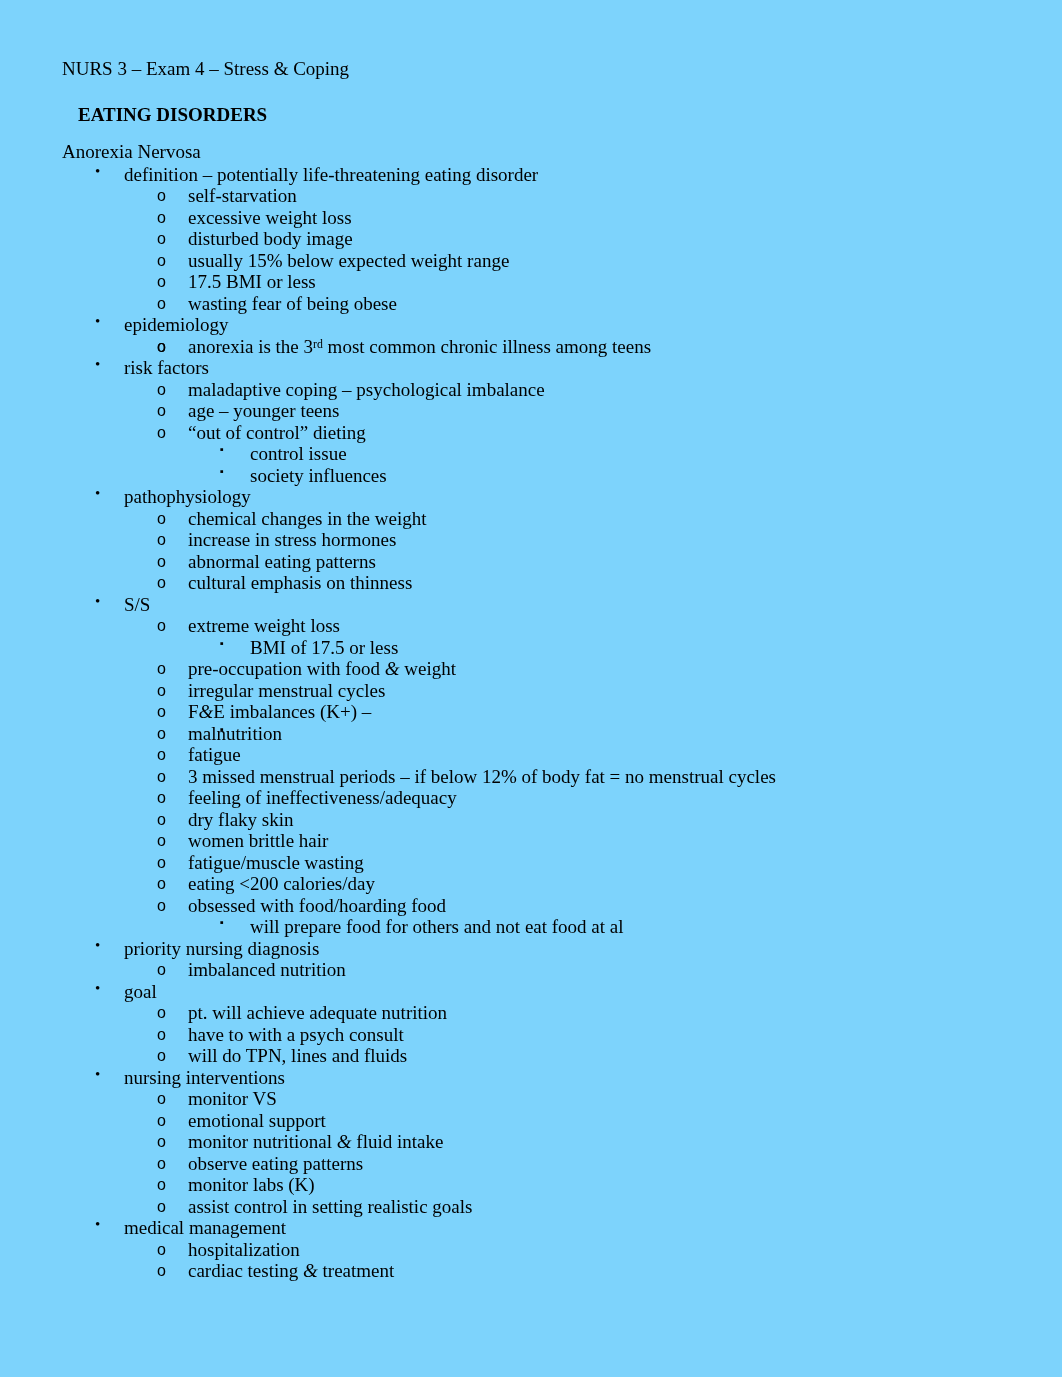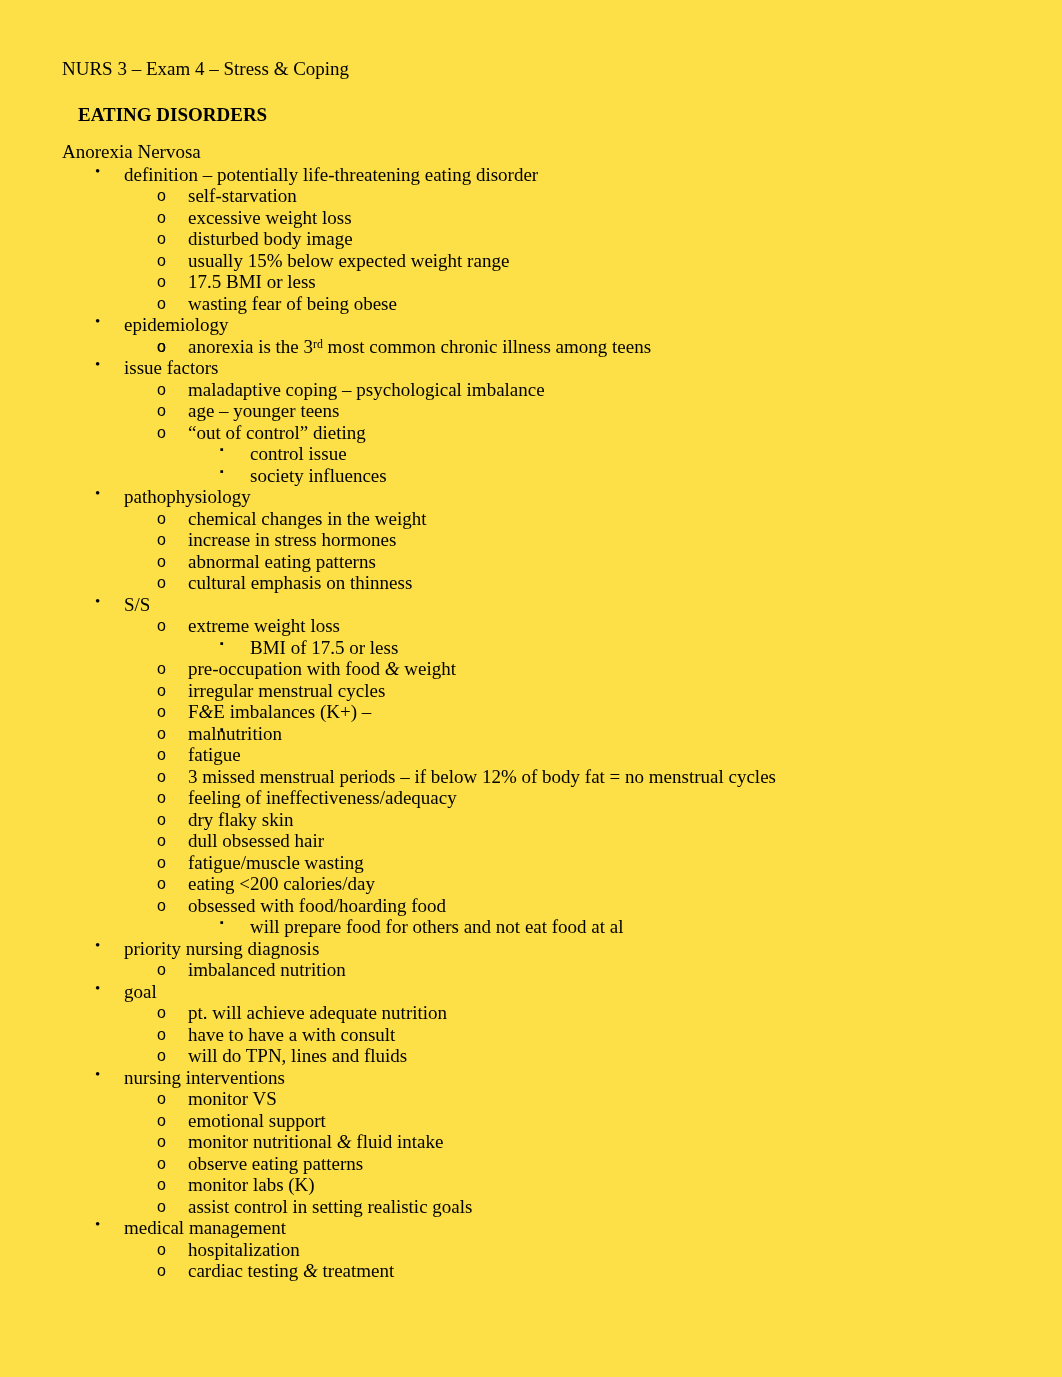--- a/index.html
+++ b/index.html
@@ -8,21 +8,21 @@
     background: #ffffff;
   }
   body {
     font-family: "Liberation Serif", "DejaVu Serif", serif;
     color: #000000;
   }
   .page {
     position: relative;
     width: 1062px;
     height: 1377px;
-    background: #fde047;
+    background: #7dd3fc;
     box-sizing: border-box;
     padding: 58px 62px 0 62px;
     overflow: hidden;
   }
   .doc-header {
     font-size: 19px;
     line-height: 21.5px;
     margin: 0 0 24px 0;
     white-space: nowrap;
   }
@@ -116,21 +116,21 @@
       <div class="li lvl1"><span class="marker">•</span><span class="txt">definition – potentially life-threatening eating disorder</span></div>
       <div class="li lvl2"><span class="marker">o</span><span class="txt">self-starvation</span></div>
       <div class="li lvl2"><span class="marker">o</span><span class="txt">excessive weight loss</span></div>
       <div class="li lvl2"><span class="marker">o</span><span class="txt">disturbed body image</span></div>
       <div class="li lvl2"><span class="marker">o</span><span class="txt">usually 15% below expected weight range</span></div>
       <div class="li lvl2"><span class="marker">o</span><span class="txt">17.5 BMI or less</span></div>
       <div class="li lvl2"><span class="marker">o</span><span class="txt">wasting fear of being obese</span></div>
       <div class="li lvl1"><span class="marker">•</span><span class="txt">epidemiology</span></div>
       <div class="li lvl2"><span class="marker">o</span></div>
       <div class="li lvl2"><span class="marker">o</span><span class="txt">anorexia is the 3<sup>rd</sup> most common chronic illness among teens</span></div>
-      <div class="li lvl1"><span class="marker">•</span><span class="txt">issue factors</span></div>
+      <div class="li lvl1"><span class="marker">•</span><span class="txt">risk factors</span></div>
       <div class="li lvl2"><span class="marker">o</span><span class="txt">maladaptive coping – psychological imbalance</span></div>
       <div class="li lvl2"><span class="marker">o</span><span class="txt">age – younger teens</span></div>
       <div class="li lvl2"><span class="marker">o</span><span class="txt">“out of control” dieting</span></div>
       <div class="li lvl3"><span class="marker">▪</span><span class="txt">control issue</span></div>
       <div class="li lvl3"><span class="marker">▪</span><span class="txt">society influences</span></div>
       <div class="li lvl1"><span class="marker">•</span><span class="txt">pathophysiology</span></div>
       <div class="li lvl2"><span class="marker">o</span><span class="txt">chemical changes in the weight</span></div>
       <div class="li lvl2"><span class="marker">o</span><span class="txt">increase in stress hormones</span></div>
       <div class="li lvl2"><span class="marker">o</span><span class="txt">abnormal eating patterns</span></div>
       <div class="li lvl2"><span class="marker">o</span><span class="txt">cultural emphasis on thinness</span></div>
@@ -139,30 +139,30 @@
       <div class="li lvl3"><span class="marker">▪</span><span class="txt">BMI of 17.5 or less</span></div>
       <div class="li lvl2"><span class="marker">o</span><span class="txt">pre-occupation with food <span class="amp">&amp;</span> weight</span></div>
       <div class="li lvl2"><span class="marker">o</span><span class="txt">irregular menstrual cycles</span></div>
       <div class="li lvl2"><span class="marker">o</span><span class="txt">F<span class="amp">&amp;</span>E imbalances (K+) –</span></div>
       <div class="li lvl3"><span class="marker">▪</span></div>
       <div class="li lvl2"><span class="marker">o</span><span class="txt">malnutrition</span></div>
       <div class="li lvl2"><span class="marker">o</span><span class="txt">fatigue</span></div>
       <div class="li lvl2"><span class="marker">o</span><span class="txt">3 missed menstrual periods – if below 12% of body fat = no menstrual cycles</span></div>
       <div class="li lvl2"><span class="marker">o</span><span class="txt">feeling of ineffectiveness/adequacy</span></div>
       <div class="li lvl2"><span class="marker">o</span><span class="txt">dry flaky skin</span></div>
-      <div class="li lvl2"><span class="marker">o</span><span class="txt">dull obsessed hair</span></div>
+      <div class="li lvl2"><span class="marker">o</span><span class="txt">women brittle hair</span></div>
       <div class="li lvl2"><span class="marker">o</span><span class="txt">fatigue/muscle wasting</span></div>
       <div class="li lvl2"><span class="marker">o</span><span class="txt">eating &lt;200 calories/day</span></div>
       <div class="li lvl2"><span class="marker">o</span><span class="txt">obsessed with food/hoarding food</span></div>
       <div class="li lvl3"><span class="marker">▪</span><span class="txt">will prepare food for others and not eat food at al</span></div>
       <div class="li lvl1"><span class="marker">•</span><span class="txt">priority nursing diagnosis</span></div>
       <div class="li lvl2"><span class="marker">o</span><span class="txt">imbalanced nutrition</span></div>
       <div class="li lvl1"><span class="marker">•</span><span class="txt">goal</span></div>
       <div class="li lvl2"><span class="marker">o</span><span class="txt">pt. will achieve adequate nutrition</span></div>
-      <div class="li lvl2"><span class="marker">o</span><span class="txt">have to have a with consult</span></div>
+      <div class="li lvl2"><span class="marker">o</span><span class="txt">have to with a psych consult</span></div>
       <div class="li lvl2"><span class="marker">o</span><span class="txt">will do TPN, lines and fluids</span></div>
       <div class="li lvl1"><span class="marker">•</span><span class="txt">nursing interventions</span></div>
       <div class="li lvl2"><span class="marker">o</span><span class="txt">monitor VS</span></div>
       <div class="li lvl2"><span class="marker">o</span><span class="txt">emotional support</span></div>
       <div class="li lvl2"><span class="marker">o</span><span class="txt">monitor nutritional <span class="amp">&amp;</span> fluid intake</span></div>
       <div class="li lvl2"><span class="marker">o</span><span class="txt">observe eating patterns</span></div>
       <div class="li lvl2"><span class="marker">o</span><span class="txt">monitor labs (K)</span></div>
       <div class="li lvl2"><span class="marker">o</span><span class="txt">assist control in setting realistic goals</span></div>
       <div class="li lvl1"><span class="marker">•</span><span class="txt">medical management</span></div>
       <div class="li lvl2"><span class="marker">o</span><span class="txt">hospitalization</span></div>

